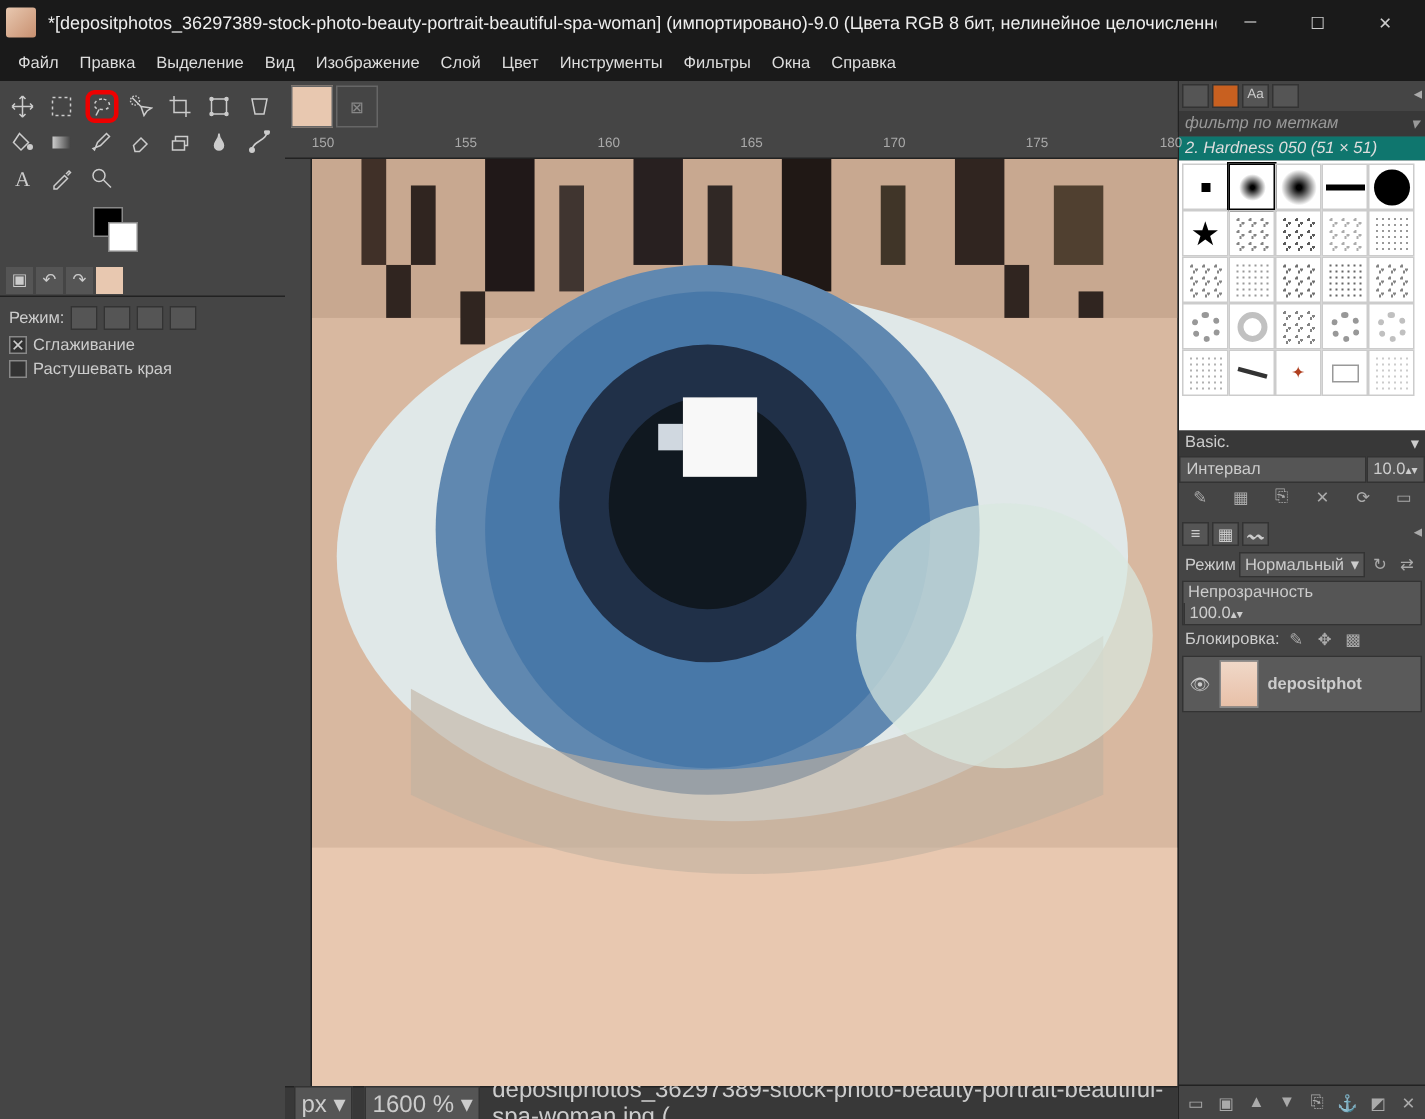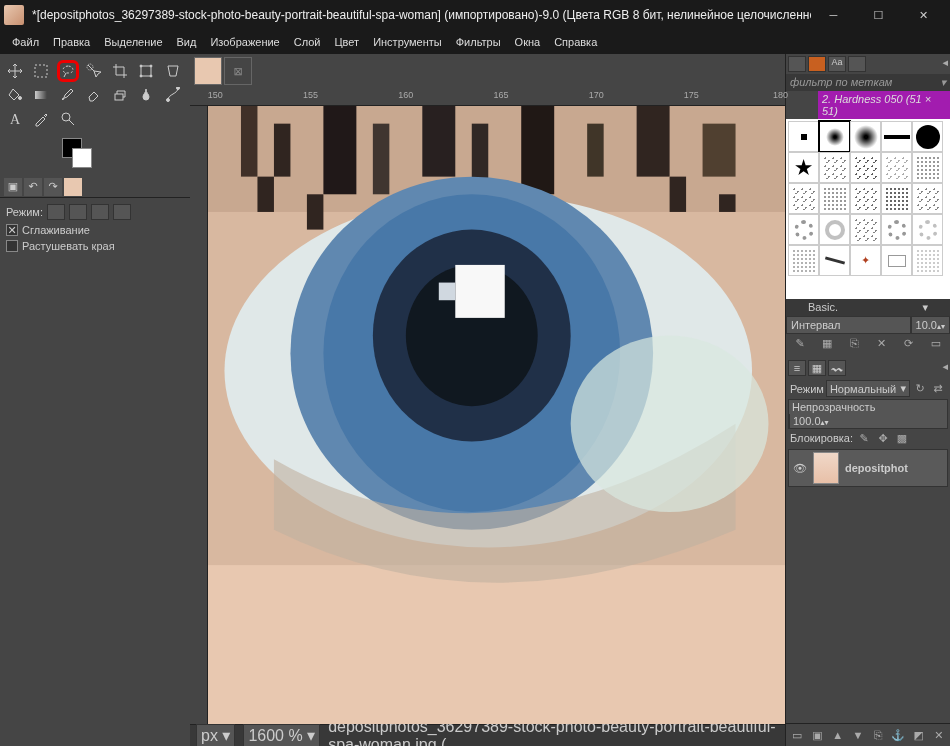--- a/index.html
+++ b/index.html
@@ -37,34 +37,34 @@
 .ruler-v { width: 18px; background: #454545; border-right: 1px solid #222; position: relative; color: #aaa; font-size: 9px; writing-mode: vertical-lr; }
 .canvas { flex: 1; background: #454545; position: relative; overflow: hidden; }
 .eye-img { width: 100%; height: 100%; image-rendering: pixelated; }
 .statusbar { height: 22px; background: #383838; display: flex; align-items: center; padding: 0 6px; gap: 8px; color: #ccc; font-size: 16px; border-top: 1px solid #222; }
 .status-sel { background: #555; padding: 1px 4px; border: 1px solid #333; }
 .right-panel { width: 165px; background: #454545; display: flex; flex-direction: column; border-left: 1px solid #222; }
 .r-tabs { height: 20px; display: flex; gap: 2px; padding: 2px; }
 .r-tab { width: 18px; height: 16px; background: #555; border: 1px solid #333; }
 .r-tab.orange { background: #c86020; }
 .filter-row { background: #383838; padding: 2px 4px; color: #999; font-style: italic; display: flex; justify-content: space-between; }
-.brush-name { background: #a21caf; padding: 2px 4px; color: #ddd; font-style: italic; margin-left: 32px; }
+.brush-name { background: #0f766e; padding: 2px 4px; color: #ddd; font-style: italic; }
 .brush-grid { background: #fff; height: 180px; overflow-y: auto; padding: 2px; }
 .brush-row { display: flex; }
 .brush-cell { width: 31px; height: 31px; border: 1px solid #ccc; display: flex; align-items: center; justify-content: center; position: relative; }
 .brush-cell.sel { border: 1px solid #000; outline: 1px solid #000; }
 .b-square { width: 6px; height: 6px; background: #000; }
 .b-soft { width: 18px; height: 18px; border-radius: 50%; background: radial-gradient(circle, #000 10%, transparent 70%); }
 .b-hard-lg { width: 24px; height: 24px; border-radius: 50%; background: #000; }
 .b-bar { width: 26px; height: 4px; background: #000; }
 .b-star { color: #000; font-size: 22px; }
 .b-tex { width: 24px; height: 24px; background: radial-gradient(circle at 30% 30%, #333 1px, transparent 1px), radial-gradient(circle at 70% 60%, #333 1px, transparent 1px), radial-gradient(circle at 50% 80%, #333 1px, transparent 1px); background-size: 8px 8px; opacity: .6; }
 .b-ring { width: 20px; height: 20px; border: 4px dotted #333; border-radius: 50%; opacity: .5; }
 .b-dots { width:24px;height:24px;background-image: radial-gradient(#000 1px, transparent 1px); background-size: 4px 4px; opacity:.4; }
-.basic-row { background: #383838; padding: 2px 22px; display: flex; justify-content: space-between; }
+.basic-row { background: #383838; padding: 2px 4px; display: flex; justify-content: space-between; }
 .slider-row { display: flex; background: #000000; padding: 0; }
 .slider-lbl { flex: 1; padding: 2px 4px; background: #555; border: 1px solid #333; }
 .btn-row { display: flex; padding: 2px; gap: 3px; justify-content: space-around; }
 .btn-sm { width: 16px; height: 14px; color: #aaa; display: flex; align-items: center; justify-content: center; }
 .layer-tabs { height: 20px; display: flex; gap: 2px; padding: 2px; }
 .lt { width: 18px; height: 16px; background: #555; border: 1px solid #333; display:flex;align-items:center;justify-content:center; }
 .mode-row { display: flex; align-items: center; padding: 2px 4px; gap: 2px; }
 .mode-sel { flex: 1; background: #555; border: 1px solid #333; padding: 1px 3px; display: flex; justify-content: space-between; align-items: center; }
 .op-row { display: flex; background: #555; border: 1px solid #333; margin: 0 2px; flex-direction: column; }
 .op-lbl { flex: 1; padding: 1px 3px; }

